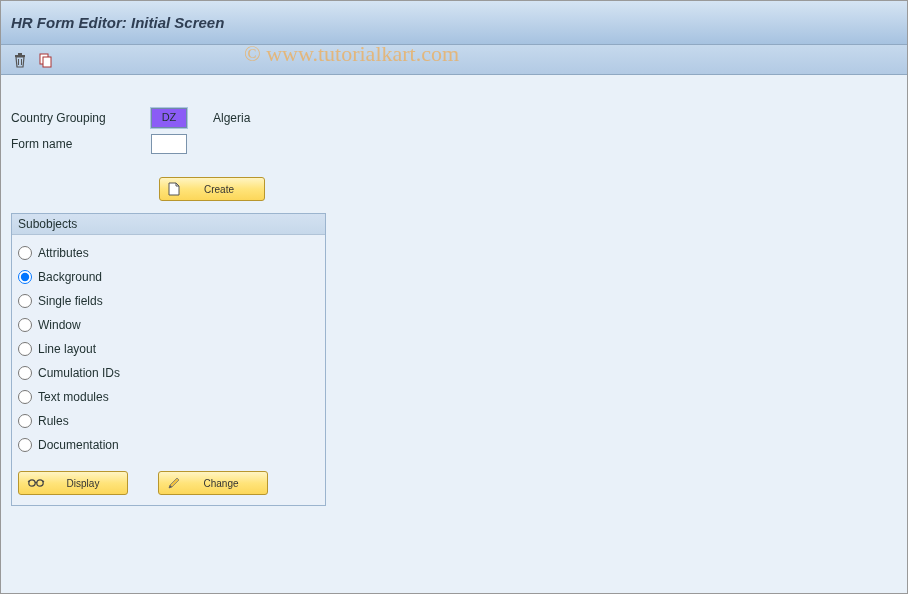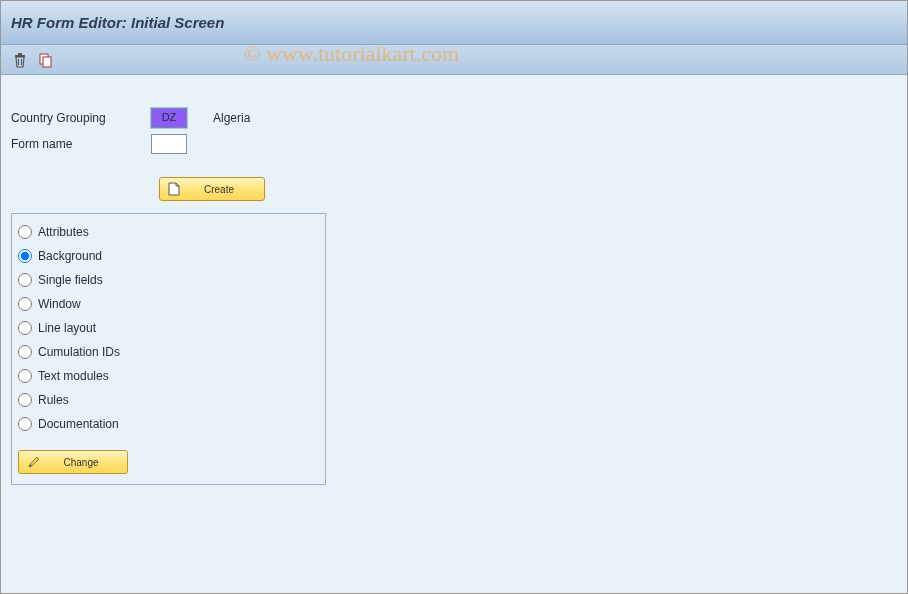--- a/index.html
+++ b/index.html
@@ -207,20 +207,21 @@
         <svg width="12" height="14" viewBox="0 0 12 14">
           <path d="M1 1 L8 1 L11 4 L11 13 L1 13 Z" fill="#fff" stroke="#555" stroke-width="1"></path>
           <path d="M8 1 L8 4 L11 4" fill="none" stroke="#555" stroke-width="1"></path>
         </svg>
       </span>
       <span class="btn-text">Create</span>
     </button>
   </div>
 
   <div class="group-box">
+    <div class="group-title">Subobjects</div>
     <div class="radio-list">
         <label class="radio-item">
           <input type="radio" name="subobj" style="">
           <span>Attributes</span>
         </label>
         <label class="radio-item">
           <input type="radio" name="subobj" checked="" style="">
           <span>Background</span>
         </label>
         <label class="radio-item">
@@ -246,20 +247,32 @@
         <label class="radio-item">
           <input type="radio" name="subobj" style="">
           <span>Rules</span>
         </label>
         <label class="radio-item">
           <input type="radio" name="subobj" style="">
           <span>Documentation</span>
         </label>
       </div>
     <div class="group-actions">
+      <button class="sap-button" style="min-width:110px;">
+        <span class="btn-icon">
+          <svg width="18" height="10" viewBox="0 0 18 10">
+            <circle cx="5" cy="5" r="3.2" fill="none" stroke="#444" stroke-width="1.2"></circle>
+            <circle cx="13" cy="5" r="3.2" fill="none" stroke="#444" stroke-width="1.2"></circle>
+            <path d="M8 5 Q9 3.5 10 5" fill="none" stroke="#444" stroke-width="1.2"></path>
+            <line x1="1" y1="3" x2="2.5" y2="4" stroke="#444" stroke-width="1.2"></line>
+            <line x1="17" y1="3" x2="15.5" y2="4" stroke="#444" stroke-width="1.2"></line>
+          </svg>
+        </span>
+        <span class="btn-text">Display</span>
+      </button>
       <button class="sap-button" style="min-width:110px;">
         <span class="btn-icon">
           <svg width="14" height="14" viewBox="0 0 14 14">
             <path d="M2 12 L3 9 L10 2 L12 4 L5 11 Z" fill="#f0c040" stroke="#777" stroke-width="0.8"></path>
             <path d="M2 12 L3 9 L5 11 Z" fill="#555"></path>
           </svg>
         </span>
         <span class="btn-text">Change</span>
       </button>
     </div>

